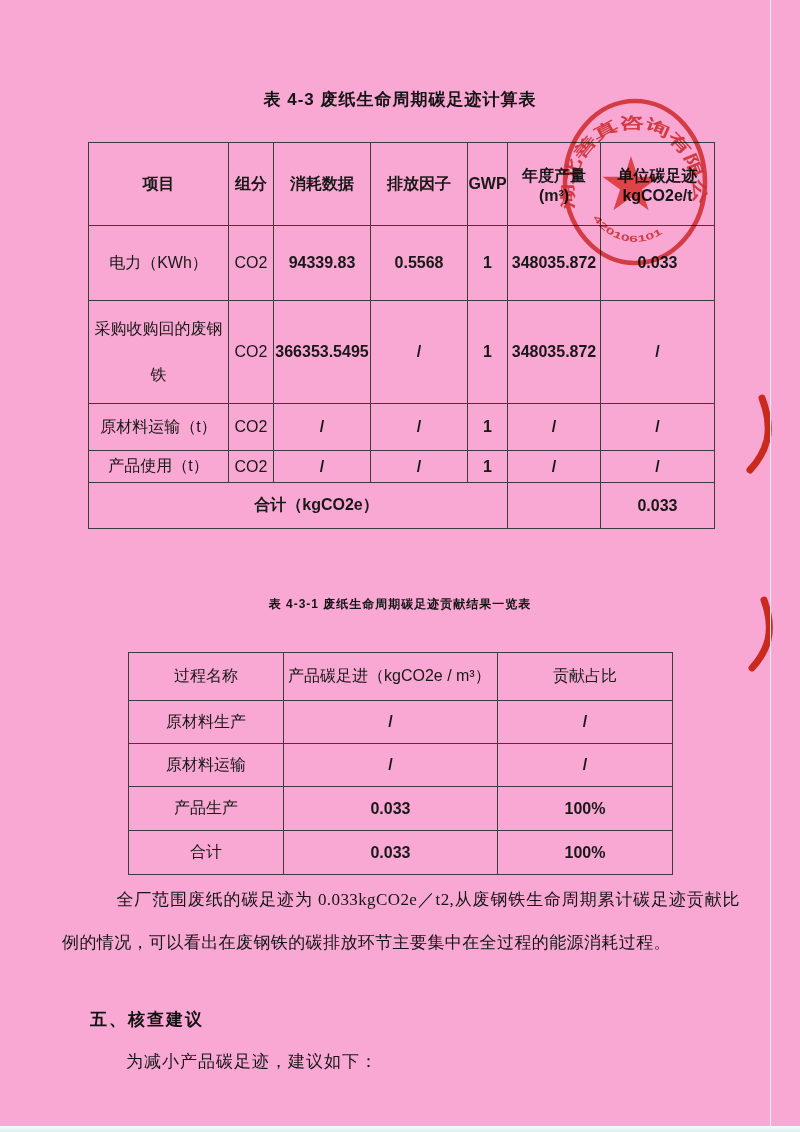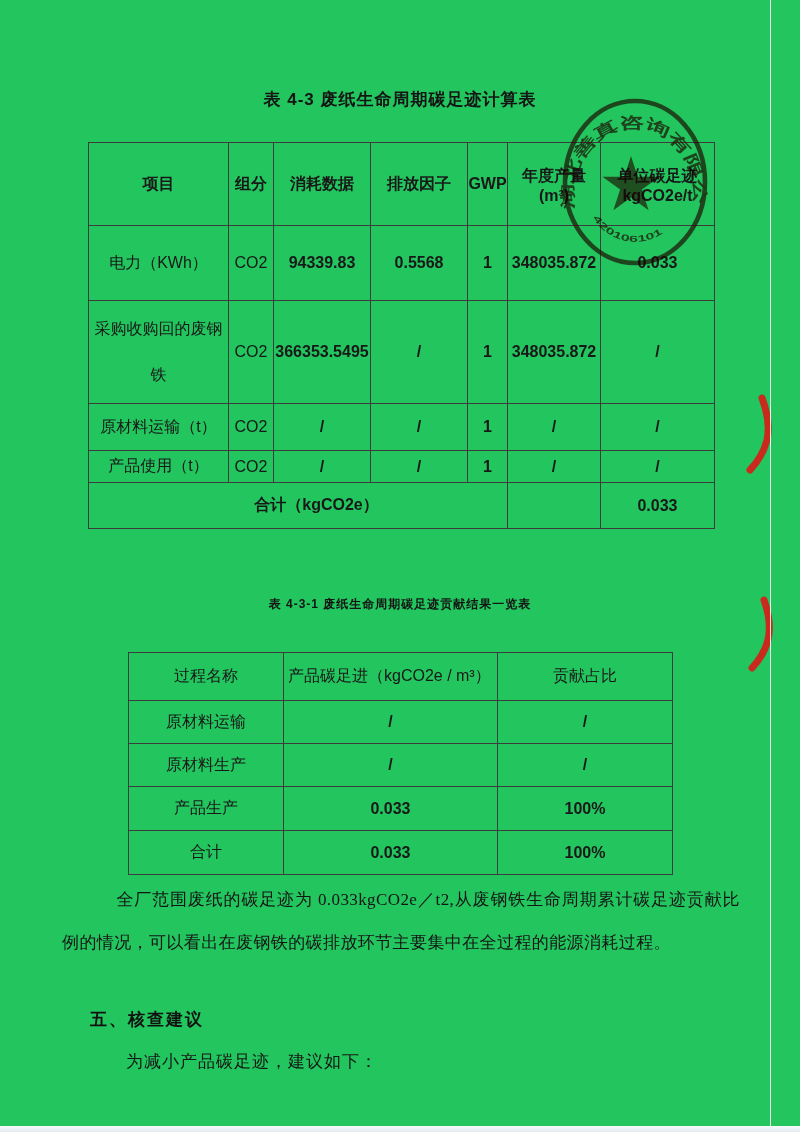--- a/index.html
+++ b/index.html
@@ -1,18 +1,18 @@
 <!DOCTYPE html>
 <html><head>
 <meta charset="utf-8">
 <style>
   html,body{margin:0;padding:0;}
   body{background:#ffffff;}
   .page{
-    position:relative;width:800px;height:1132px;background:#22c55e;
+    position:relative;width:800px;height:1132px;background:#f9a8d4;
     overflow:hidden;font-family:"Liberation Sans",sans-serif;color:#1c1c1c;
   }
   .doc-title{
     position:absolute;left:0;width:800px;text-align:center;
     font-weight:700;font-size:17px;letter-spacing:1px;color:#141414;
   }
   table.sheet{
     position:absolute;border-collapse:collapse;table-layout:fixed;
   }
   table.sheet td{
@@ -135,26 +135,26 @@
         <col style="width:214px">
         <col style="width:175px">
     </colgroup>
     <tbody>
         <tr style="height:48px;">
       <td class="hdr" style="font-weight:500;">过程名称</td>
       <td style="text-align:left;padding-left:4px;">产品碳足进（kgCO2e / m³）</td>
       <td style="font-weight:500;">贡献占比</td>
     </tr>
     <tr style="height:43px;">
-      <td>原材料运输</td>
+      <td>原材料生产</td>
       <td class="slash">/</td>
       <td class="slash">/</td>
     </tr>
     <tr style="height:43px;">
-      <td>原材料生产</td>
+      <td>原材料运输</td>
       <td class="slash">/</td>
       <td class="slash">/</td>
     </tr>
     <tr style="height:44px;">
       <td>产品生产</td>
       <td class="num">0.033</td>
       <td class="num">100%</td>
     </tr>
     <tr style="height:44px;">
       <td>合计</td>

